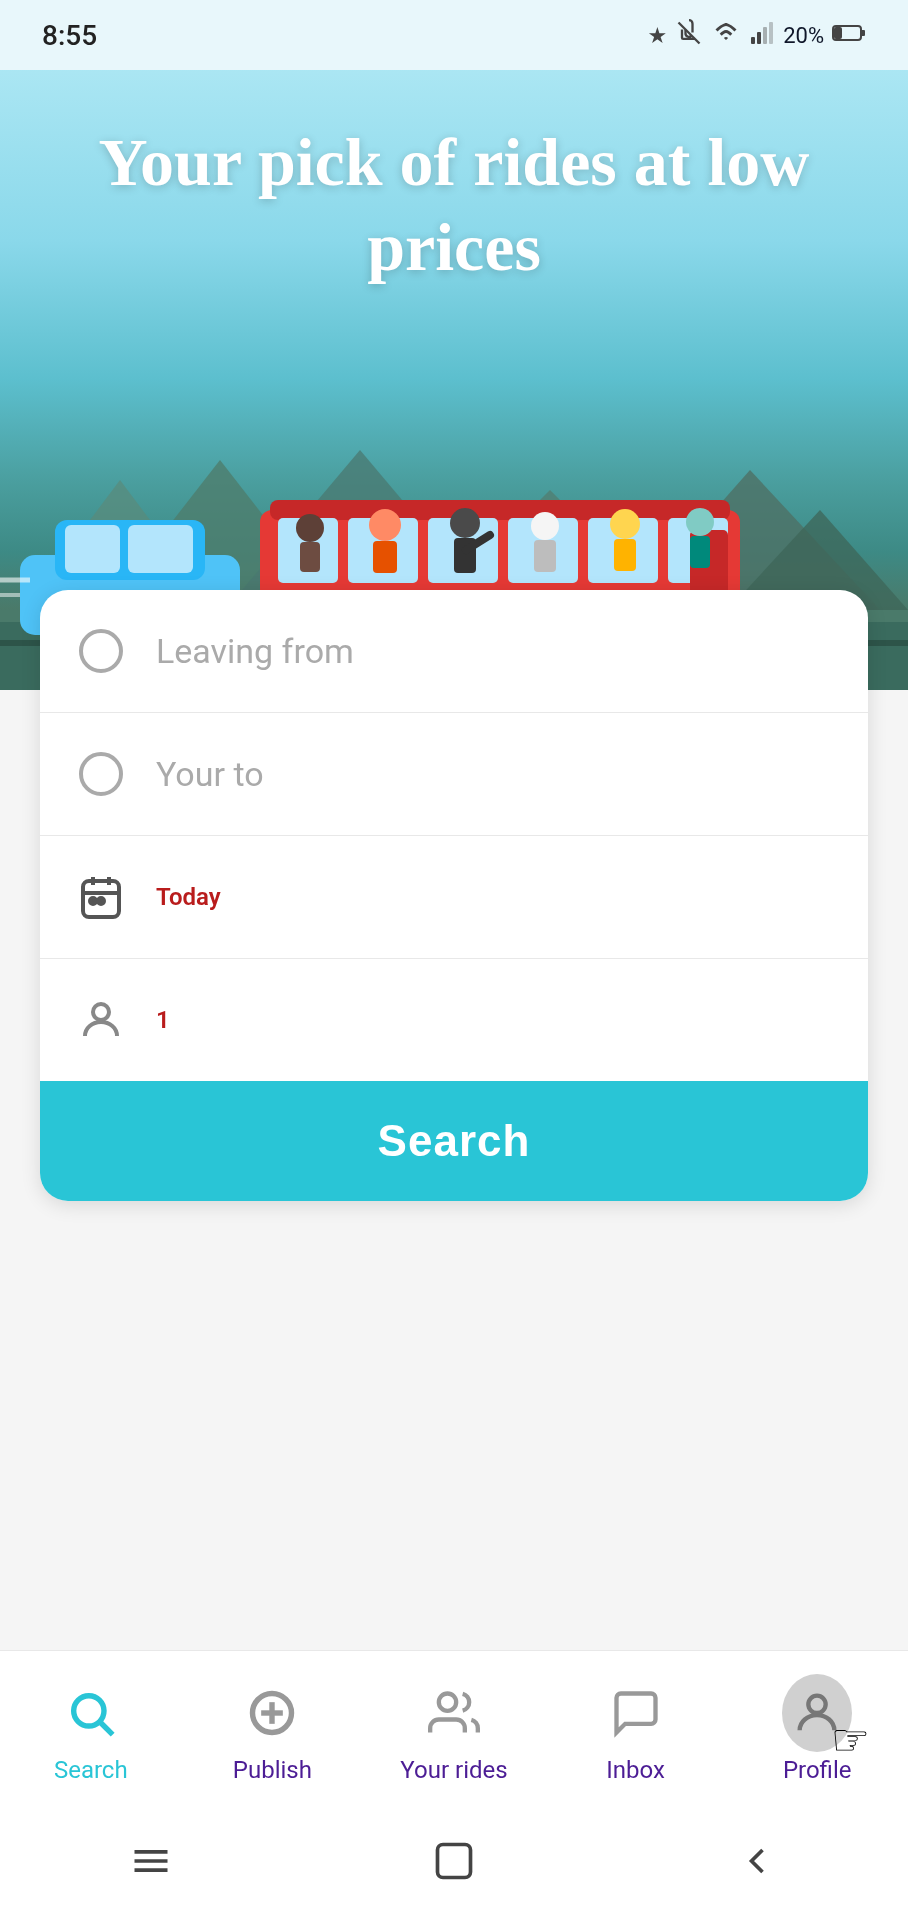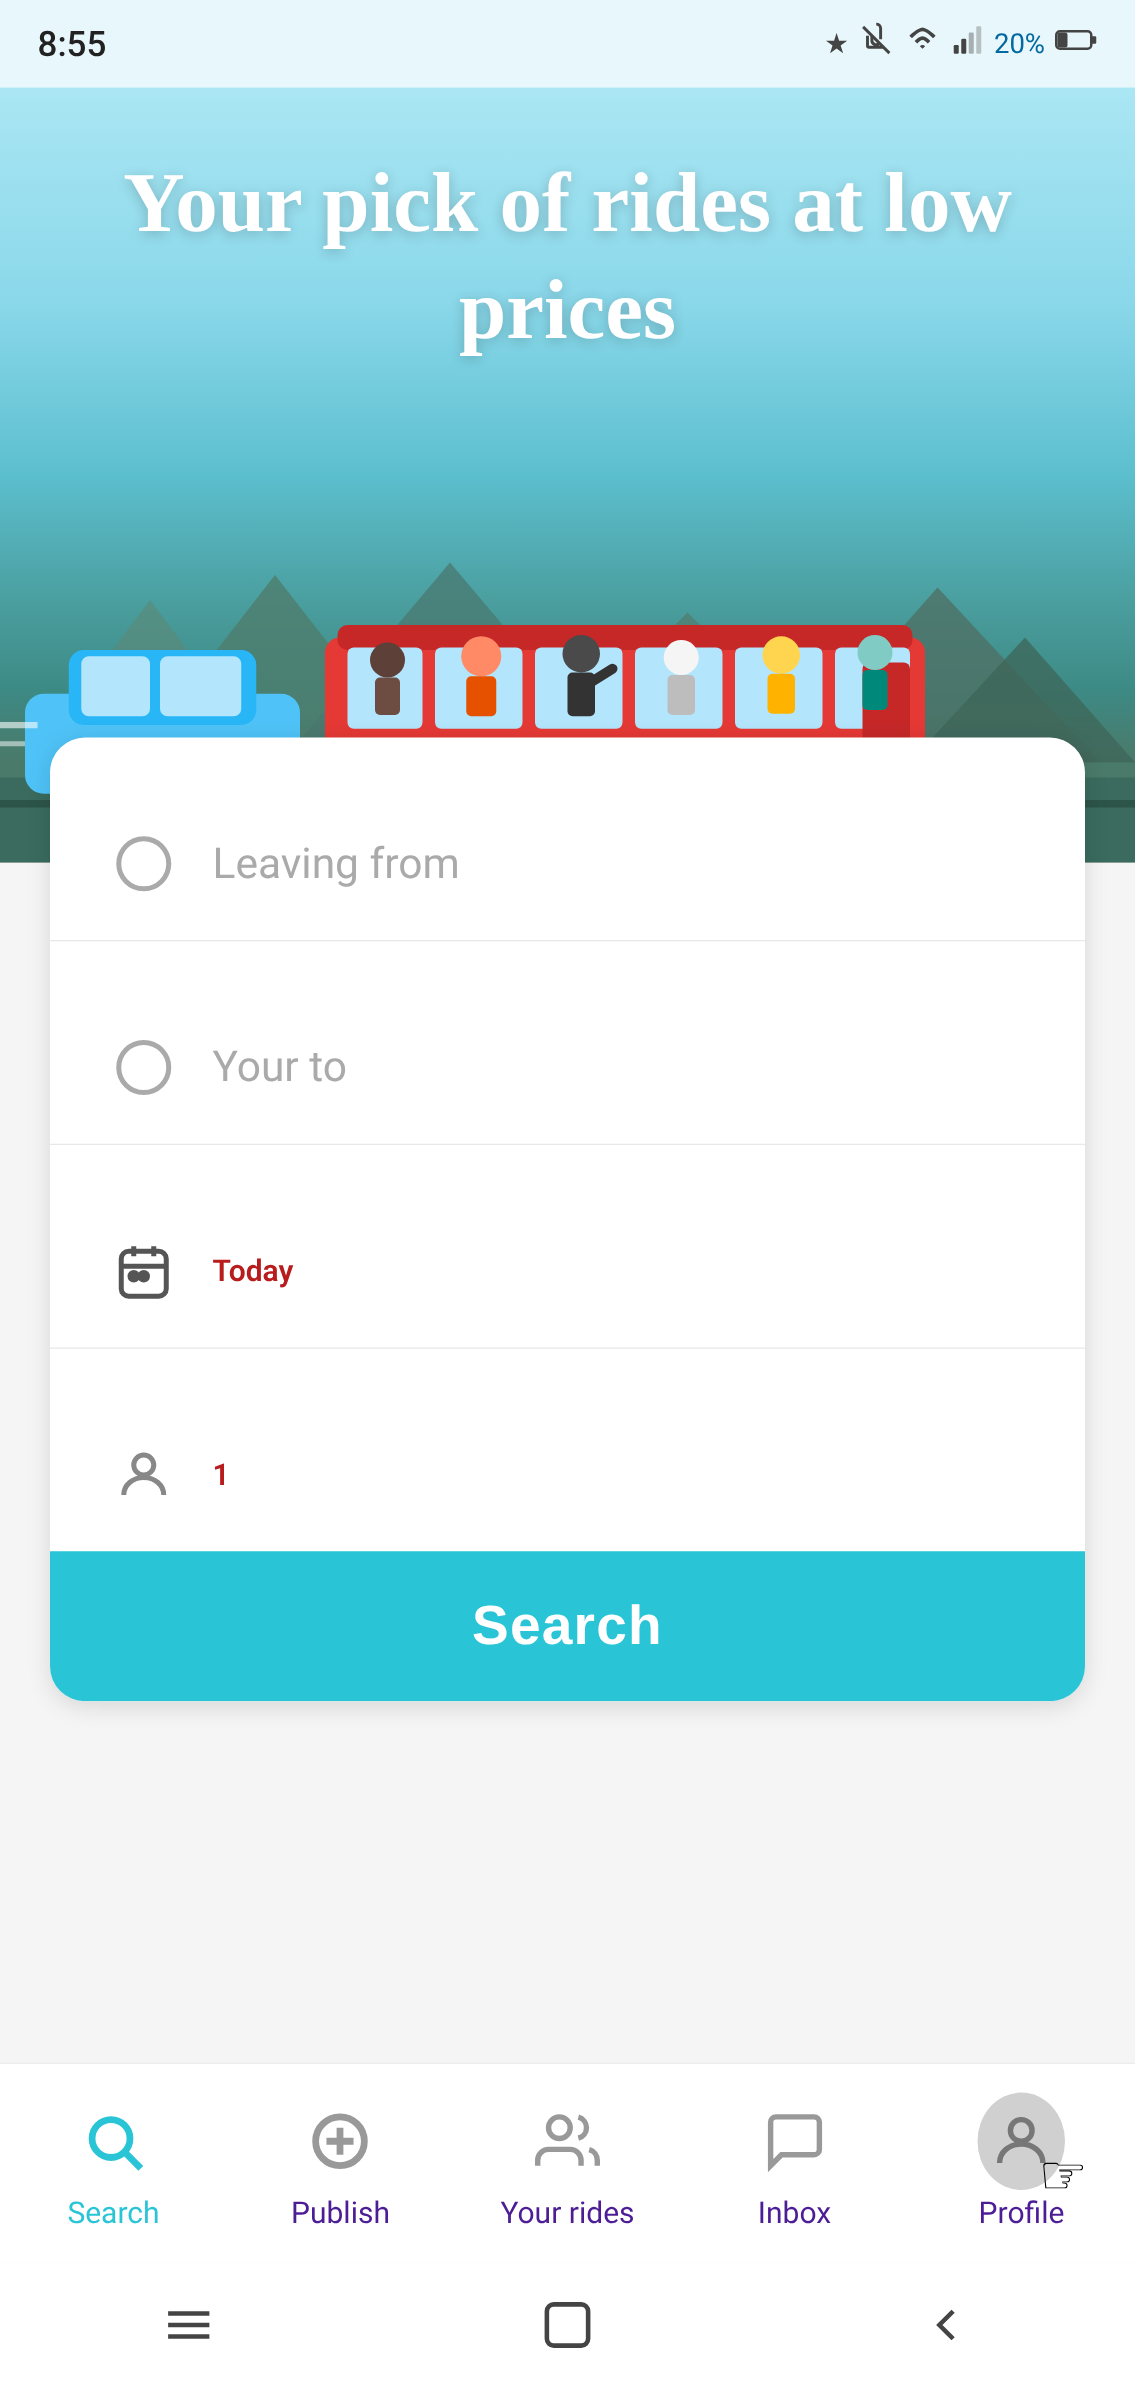--- a/index.html
+++ b/index.html
@@ -15,39 +15,39 @@
     }
 
     
     .status-bar {
       width: 100%;
       height: 70px;
       background: #e8f7fb;
       display: flex;
       align-items: center;
       justify-content: space-between;
-      padding: 0 30px;
+      padding: 0 42px;
       position: relative;
       z-index: 10;
     }
     .status-time {
       font-size: 28px;
       font-weight: 500;
       color: #222;
     }
     .status-icons {
       display: flex;
       align-items: center;
       gap: 8px;
       font-size: 22px;
       color: #444;
     }
     .battery-text {
       font-size: 22px;
-      color: #0369a1;
+      color: #0f172a;
     }
 
     .page-wrapper {
       position: relative;
       width: 100%;
       height: 1920px;
     }
 
     
     .card-container {
@@ -59,24 +59,23 @@
       background: white;
       border-radius: 28px;
       box-shadow: 0 4px 20px rgba(0,0,0,0.12);
       z-index: 20;
       overflow: hidden;
     }
 
     .form-row {
       display: flex;
       align-items: center;
-      padding: 36px 50px;
+      padding: 36px 36px;
       gap: 30px;
       border-bottom: 1px solid #e8e8e8;
-      margin-top: 40px;
     }
     .form-row:last-of-type {
       border-bottom: none;
     }
 
     .form-icon {
       width: 50px;
       height: 50px;
       flex-shrink: 0;
       display: flex;

